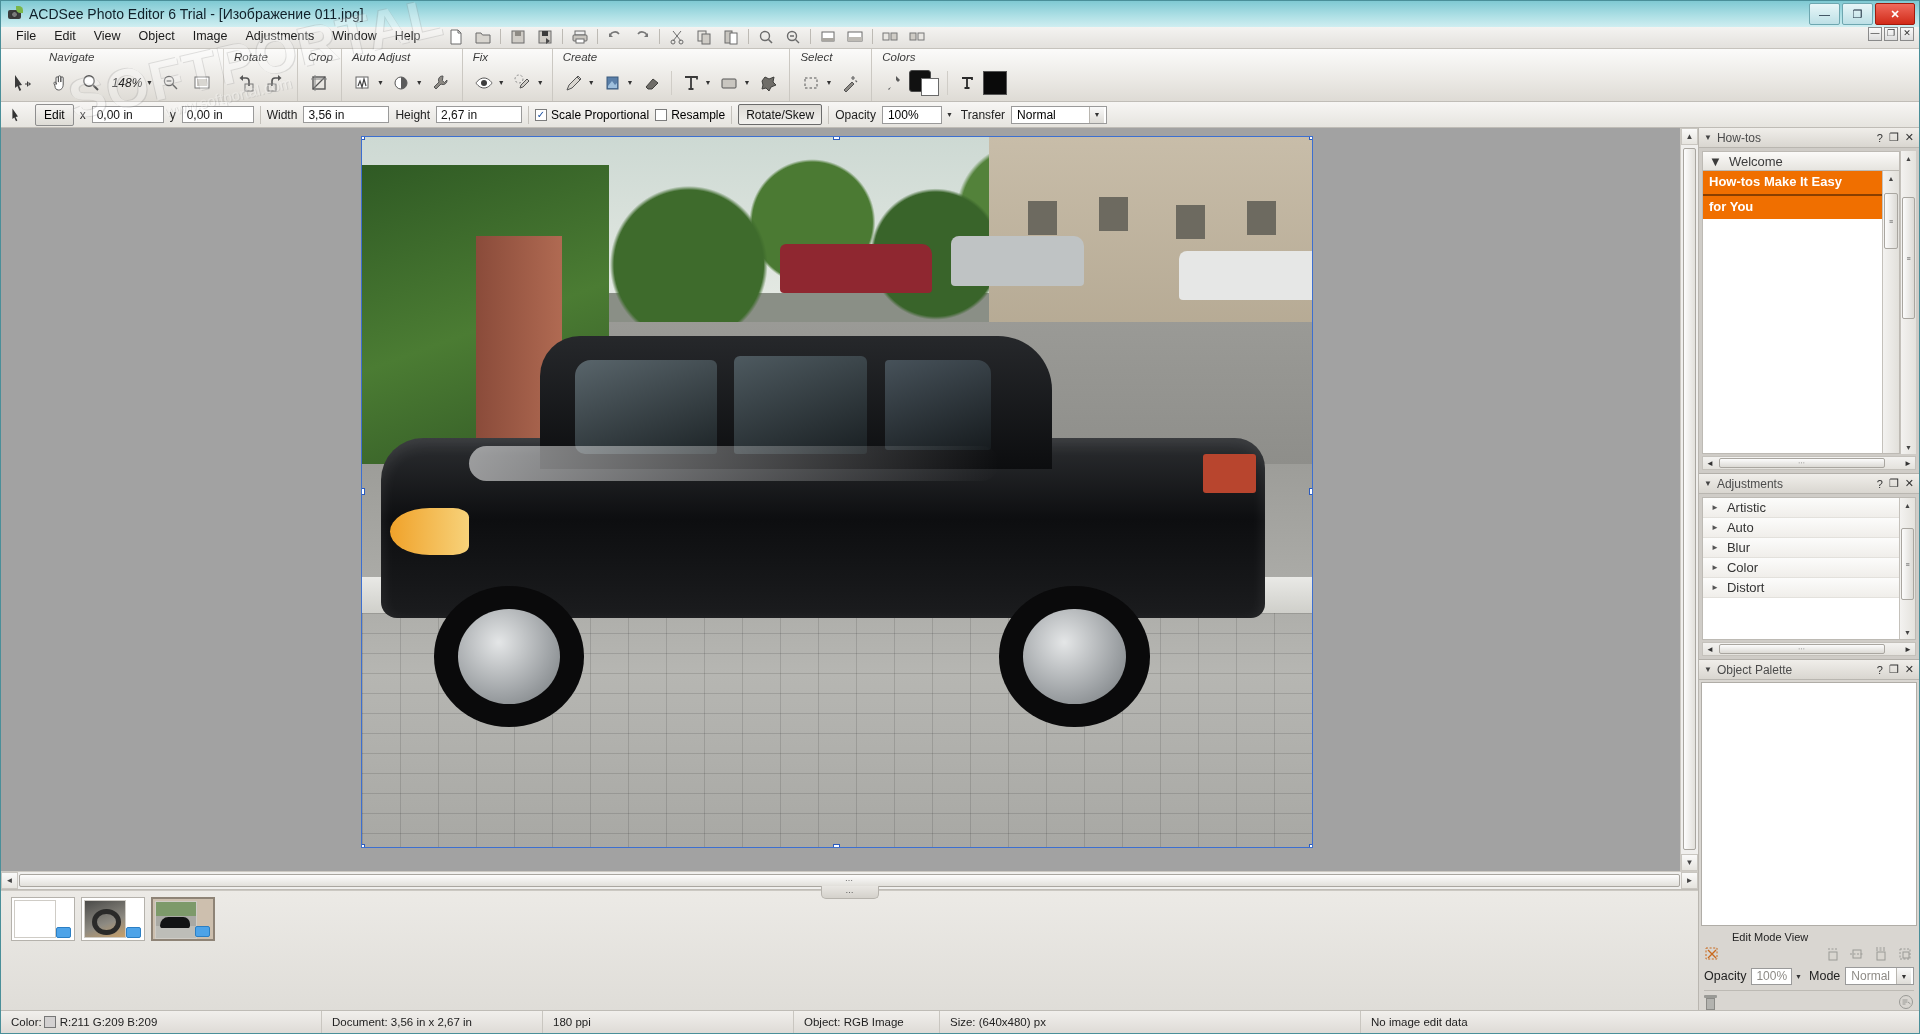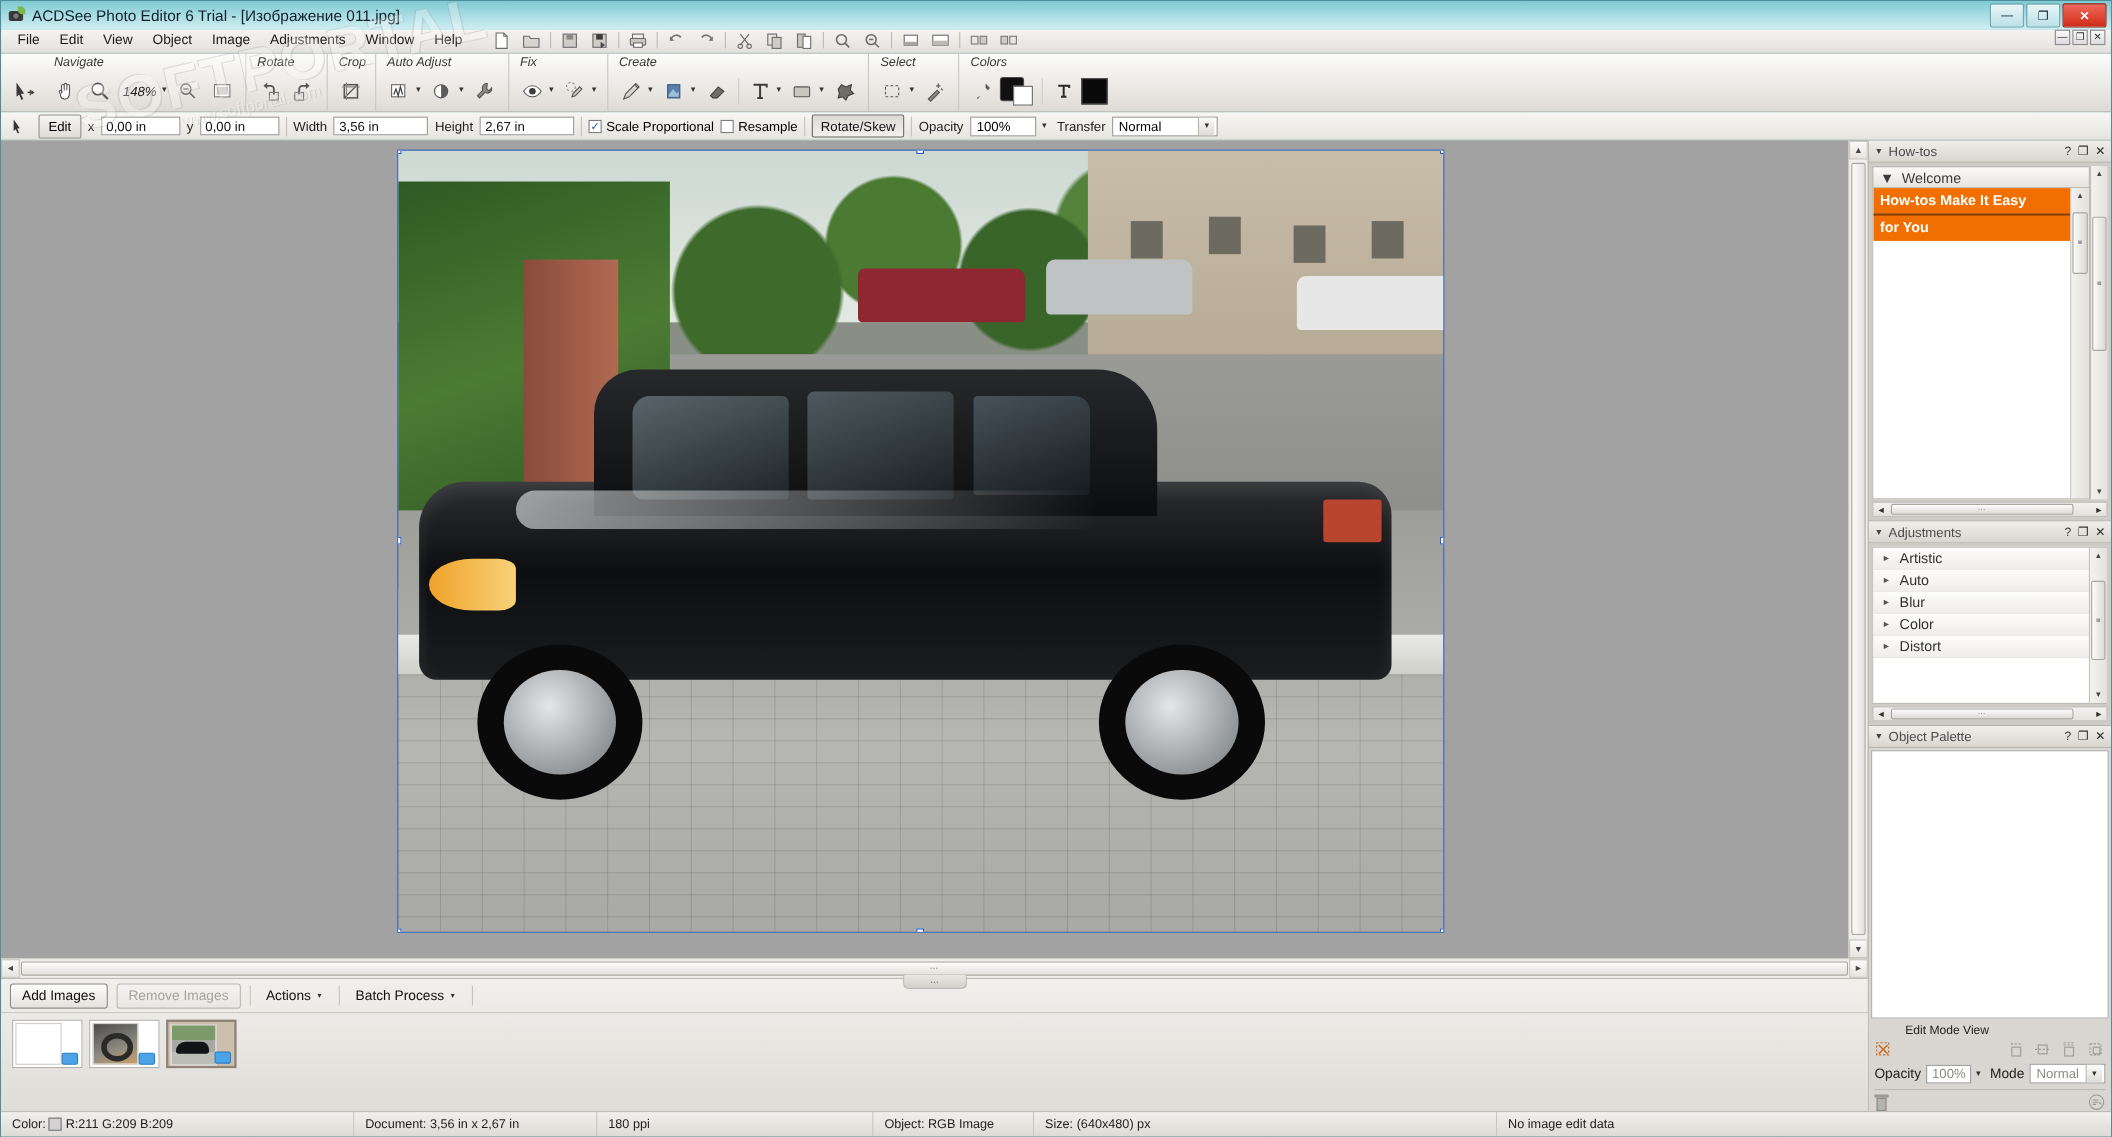--- a/index.html
+++ b/index.html
@@ -683,35 +683,20 @@
       </div>
 
       <div class="hscroll">
         <div class="ar" style="left:0">◄</div>
         <div class="thumb">⋯</div>
         <div class="ar" style="right:0">►</div>
         <div class="splitter-tab">⋯</div>
       </div>
 
       <div class="filmstrip">
-        <div class="fsbar">
-          <div class="fsbtn">Add Images</div>
-          <div class="fsbtn disabled">Remove Images</div>
-          <div class="vsep"></div>
-          <div class="fsmenu">
-            <span>Actions</span>
-            <span class="caret">▾</span>
-          </div>
-          <div class="vsep"></div>
-          <div class="fsmenu">
-            <span>Batch Process</span>
-            <span class="caret">▾</span>
-          </div>
-          <div class="vsep"></div>
-        </div>
         <div class="fsthumbs">
           <div class="thumb-cell">
             <div class="inner"></div>
             <div class="folder"></div>
           </div>
           <div class="thumb-cell">
             <div class="inner">
                 <div class="mini-int"></div>
               </div>
             <div class="folder"></div>

